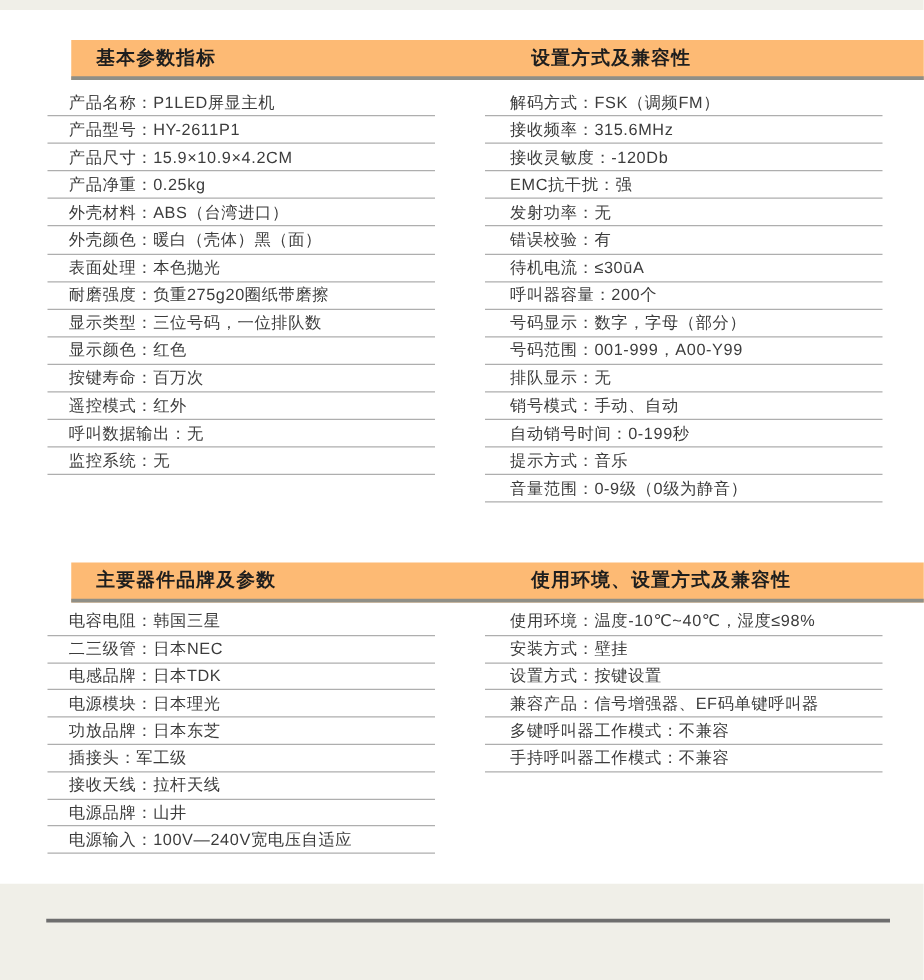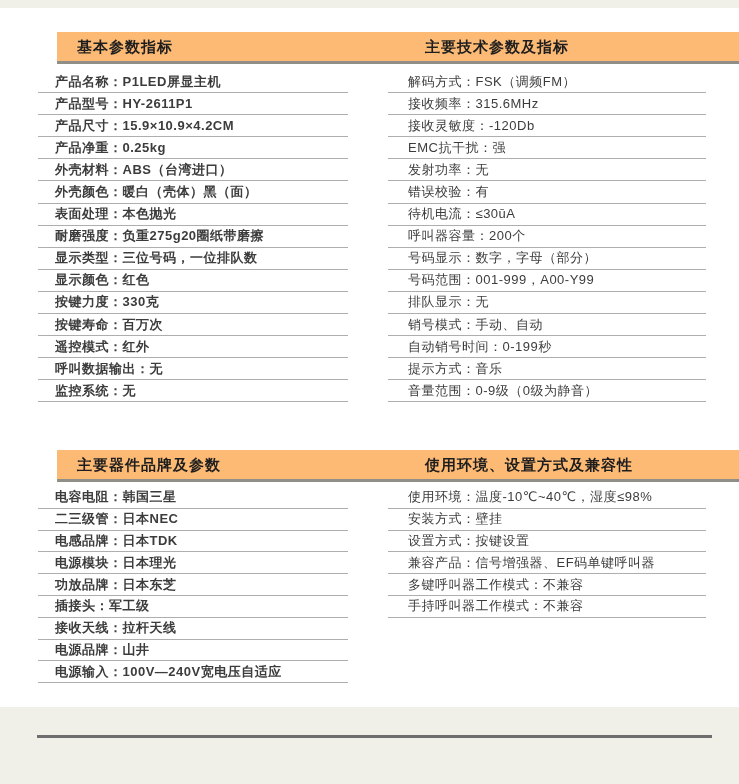--- a/index.html
+++ b/index.html
@@ -44,53 +44,52 @@
     letter-spacing: 0.5px;
     white-space: nowrap;
     overflow: hidden;
   }
   .s1-left  { left: 38px;  top: 71px;  width: 310px; }
   .s1-right { left: 388px; top: 71px;  width: 318px; }
   .s1-left .row, .s1-right .row { height: 22.1px; }
   .s2-left  { left: 38px;  top: 487px; width: 310px; }
   .s2-right { left: 388px; top: 487px; width: 318px; }
   .s2-left .row, .s2-right .row { height: 21.8px; }
-  .s1-left .row, .s2-left .row { padding-left: 17px; font-weight: bold; }
+  .s1-left .row, .s2-left .row { padding-left: 17px; }
   .s1-right .row, .s2-right .row { padding-left: 20px; text-align: center; }
 
   .bottom-rule {
     position: absolute;
     left: 37px; top: 735px;
     width: 675px; height: 3px;
     background: #6e6e6e;
   }
 </style>
 </head>
 <body>
 
 <div class="strip top"></div>
 <div class="strip bottom"></div>
 
 <div class="bar bar1">
   <span class="bar-title t-left">基本参数指标</span>
-  <span class="bar-title t-right">主要技术参数及指标</span>
+  <span class="bar-title t-right">设置方式及兼容性</span>
 </div>
 
 <div class="rows s1-left">
     <div class="row">产品名称：P1LED屏显主机</div>
     <div class="row">产品型号：HY-2611P1</div>
     <div class="row">产品尺寸：15.9×10.9×4.2CM</div>
     <div class="row">产品净重：0.25kg</div>
     <div class="row">外壳材料：ABS（台湾进口）</div>
     <div class="row">外壳颜色：暖白（壳体）黑（面）</div>
     <div class="row">表面处理：本色抛光</div>
     <div class="row">耐磨强度：负重275g20圈纸带磨擦</div>
     <div class="row">显示类型：三位号码，一位排队数</div>
     <div class="row">显示颜色：红色</div>
-    <div class="row">按键力度：330克</div>
     <div class="row">按键寿命：百万次</div>
     <div class="row">遥控模式：红外</div>
     <div class="row">呼叫数据输出：无</div>
     <div class="row">监控系统：无</div>
   </div>
 
 <div class="rows s1-right">
     <div class="row">解码方式：FSK（调频FM）</div>
     <div class="row">接收频率：315.6MHz</div>
     <div class="row">接收灵敏度：-120Db</div>

